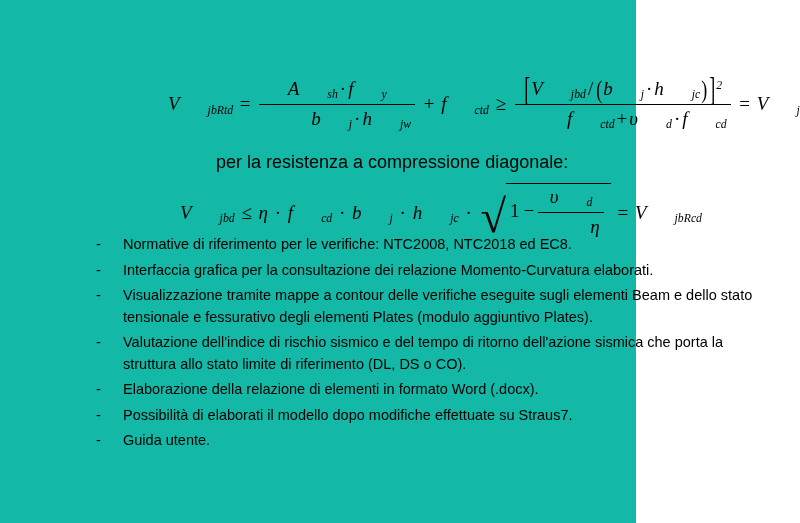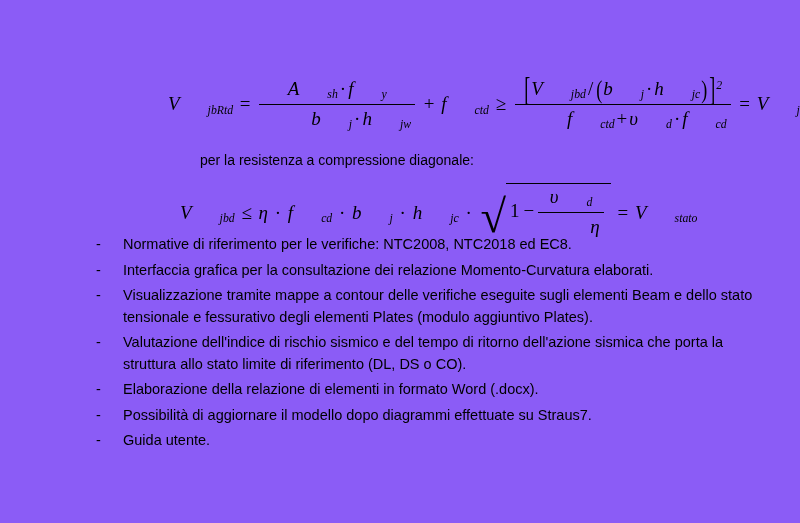--- a/index.html
+++ b/index.html
@@ -9,23 +9,23 @@
   }
   body {
     width: 800px;
     height: 523px;
     overflow: hidden;
     font-family: "Liberation Sans", sans-serif;
     color: #000000;
   }
   .page {
     position: relative;
-    width: 800px;
+    width: 636px;
     height: 523px;
-    background: #8b5cf6;
+    background: #14b8a6;
   }
 
   
   .math {
     font-family: "Liberation Serif", serif;
     font-style: italic;
     color: #000;
     white-space: nowrap;
   }
   .eq1 {
@@ -111,23 +111,23 @@
     border-top: 1px solid #000;
     padding: 2px 5px 0 2px;
     vertical-align: middle;
     position: relative;
     top: -3px;
   }
 
   
   .caption {
     position: absolute;
-    left: 200px;
+    left: 216px;
     top: 152px;
-    font-size: 14px;
+    font-size: 18px;
     font-family: "Liberation Sans", sans-serif;
     color: #000;
   }
 
   
   .bullets {
     position: absolute;
     left: 96px;
     top: 234px;
     width: 660px;
@@ -182,21 +182,21 @@
     <span><span>f</span><sub>cd</sub></span>
     <span class="op">·</span>
     <span><span>b</span><sub>j</sub></span>
     <span class="op">·</span>
     <span><span>h</span><sub>jc</sub></span>
     <span class="op">·</span>
     <span class="sqrt-wrap">
       <span class="sqrt-sym">√</span><span class="sqrt-body"><span class="op">1</span><span class="op">−</span><span class="frac"><span class="num"><span>υ</span><sub>d</sub></span><span class="den">η</span></span></span>
     </span>
     <span class="op">=</span>
-    <span><span>V</span><sub>stato</sub></span>
+    <span><span>V</span><sub>jbRcd</sub></span>
   </div>
 
   <div class="bullets">
       <div class="bullet-row">
         <span class="dash">-</span>
         <span class="btext"><span>Normative di riferimento per le verifiche: NTC2008, NTC2018 ed EC8.</span></span>
       </div>
       <div class="bullet-row">
         <span class="dash">-</span>
         <span class="btext"><span>Interfaccia grafica per la consultazione dei relazione Momento-Curvatura elaborati.</span></span>
@@ -208,21 +208,21 @@
       <div class="bullet-row">
         <span class="dash">-</span>
         <span class="btext"><span>Valutazione dell'indice di rischio sismico e del tempo di ritorno dell'azione sismica che porta la struttura allo stato limite di riferimento (DL, DS o CO).</span></span>
       </div>
       <div class="bullet-row">
         <span class="dash">-</span>
         <span class="btext"><span>Elaborazione della relazione di elementi in formato Word (.docx).</span></span>
       </div>
       <div class="bullet-row">
         <span class="dash">-</span>
-        <span class="btext"><span>Possibilità di aggiornare il modello dopo diagrammi effettuate su Straus7.</span></span>
+        <span class="btext"><span>Possibilità di elaborati il modello dopo modifiche effettuate su Straus7.</span></span>
       </div>
       <div class="bullet-row">
         <span class="dash">-</span>
         <span class="btext"><span>Guida utente.</span></span>
       </div>
     </div>
 
 </div>
 
 </body></html>

